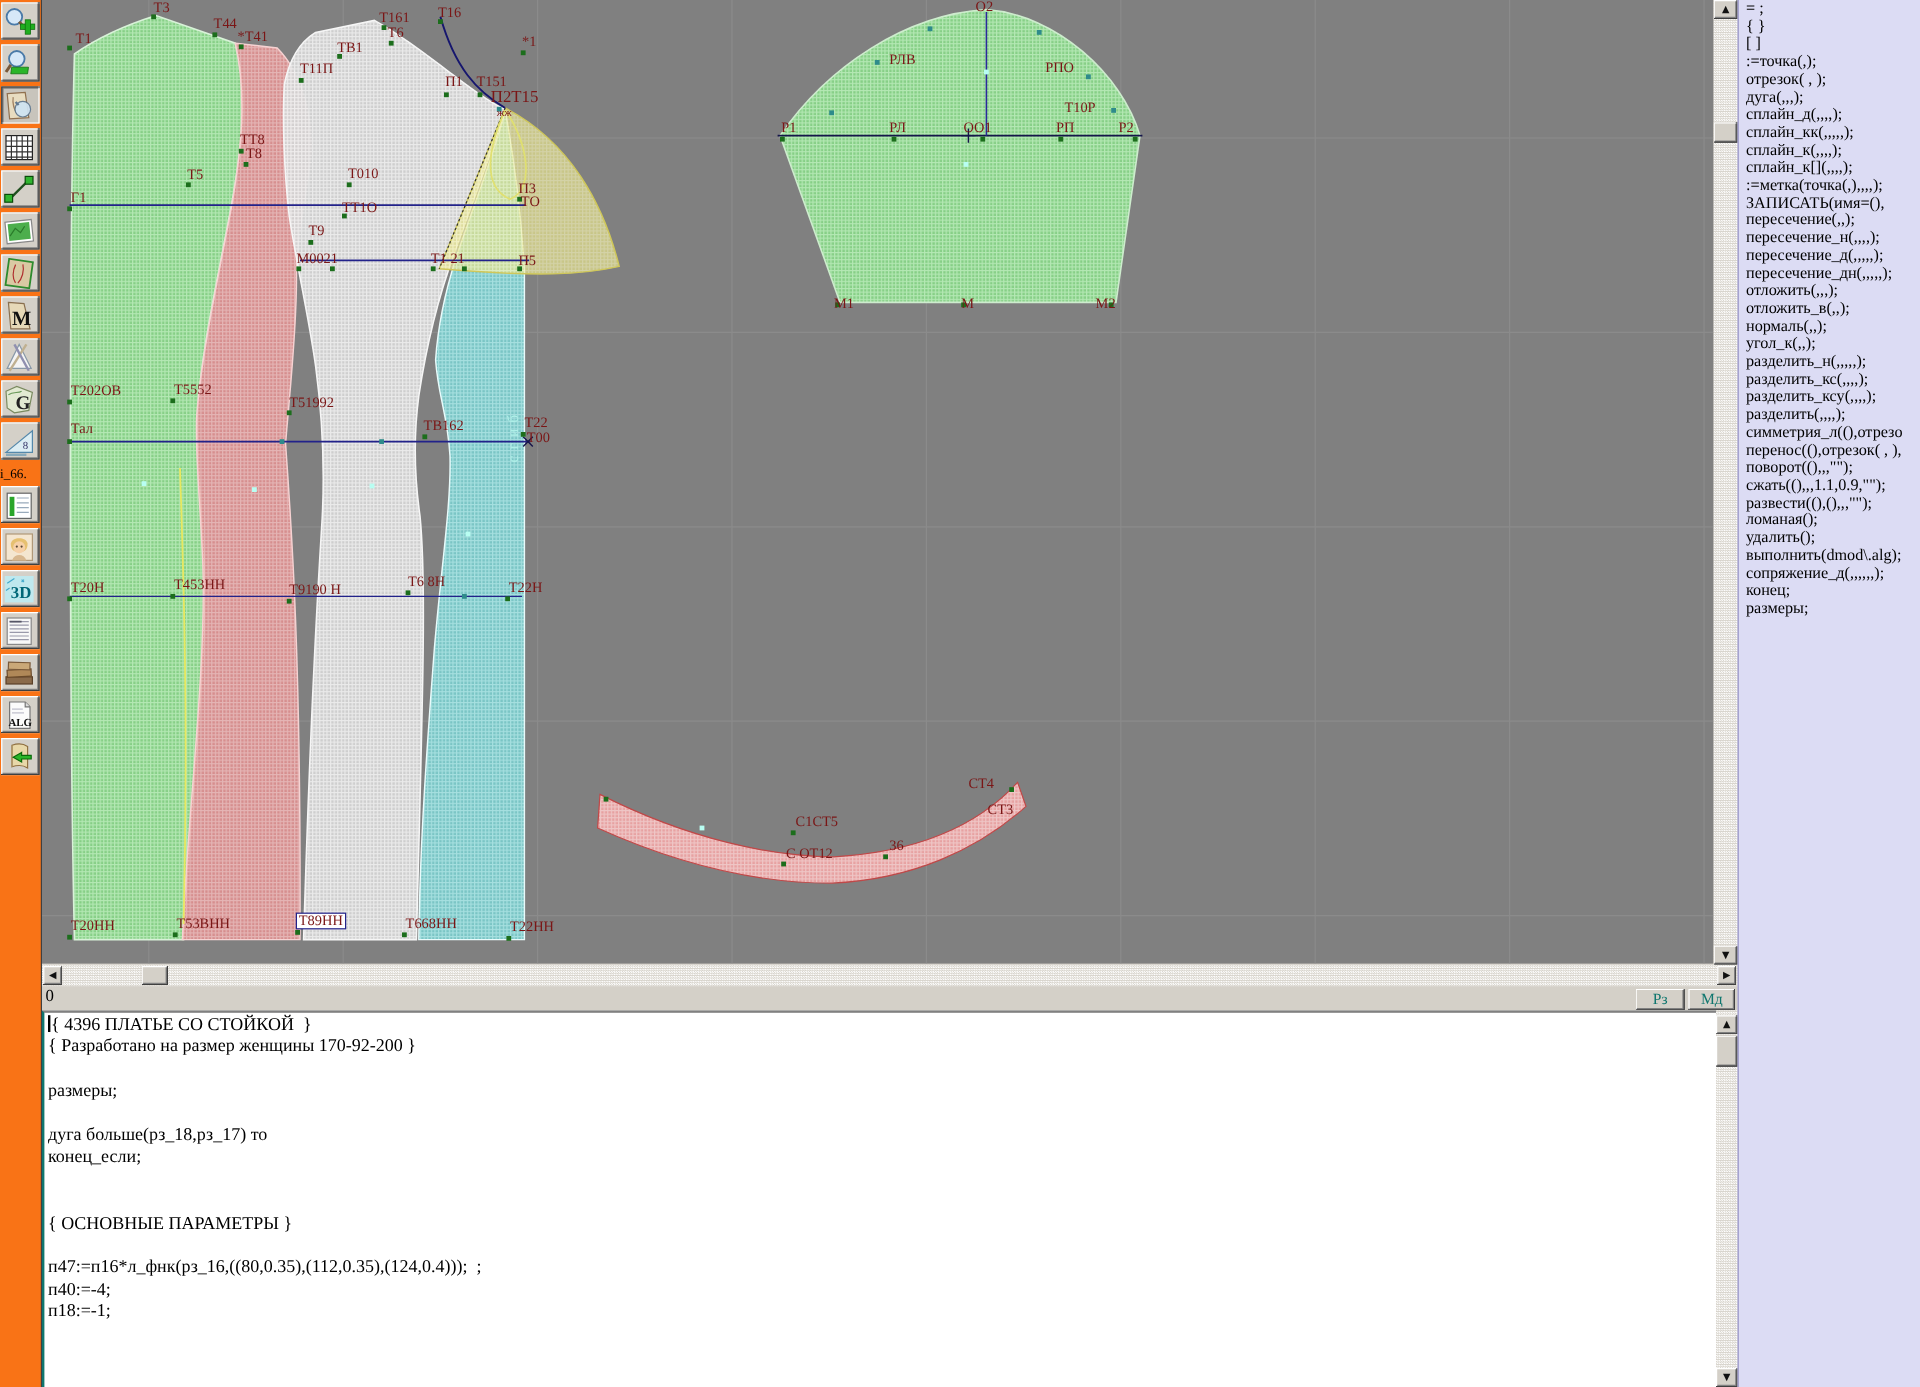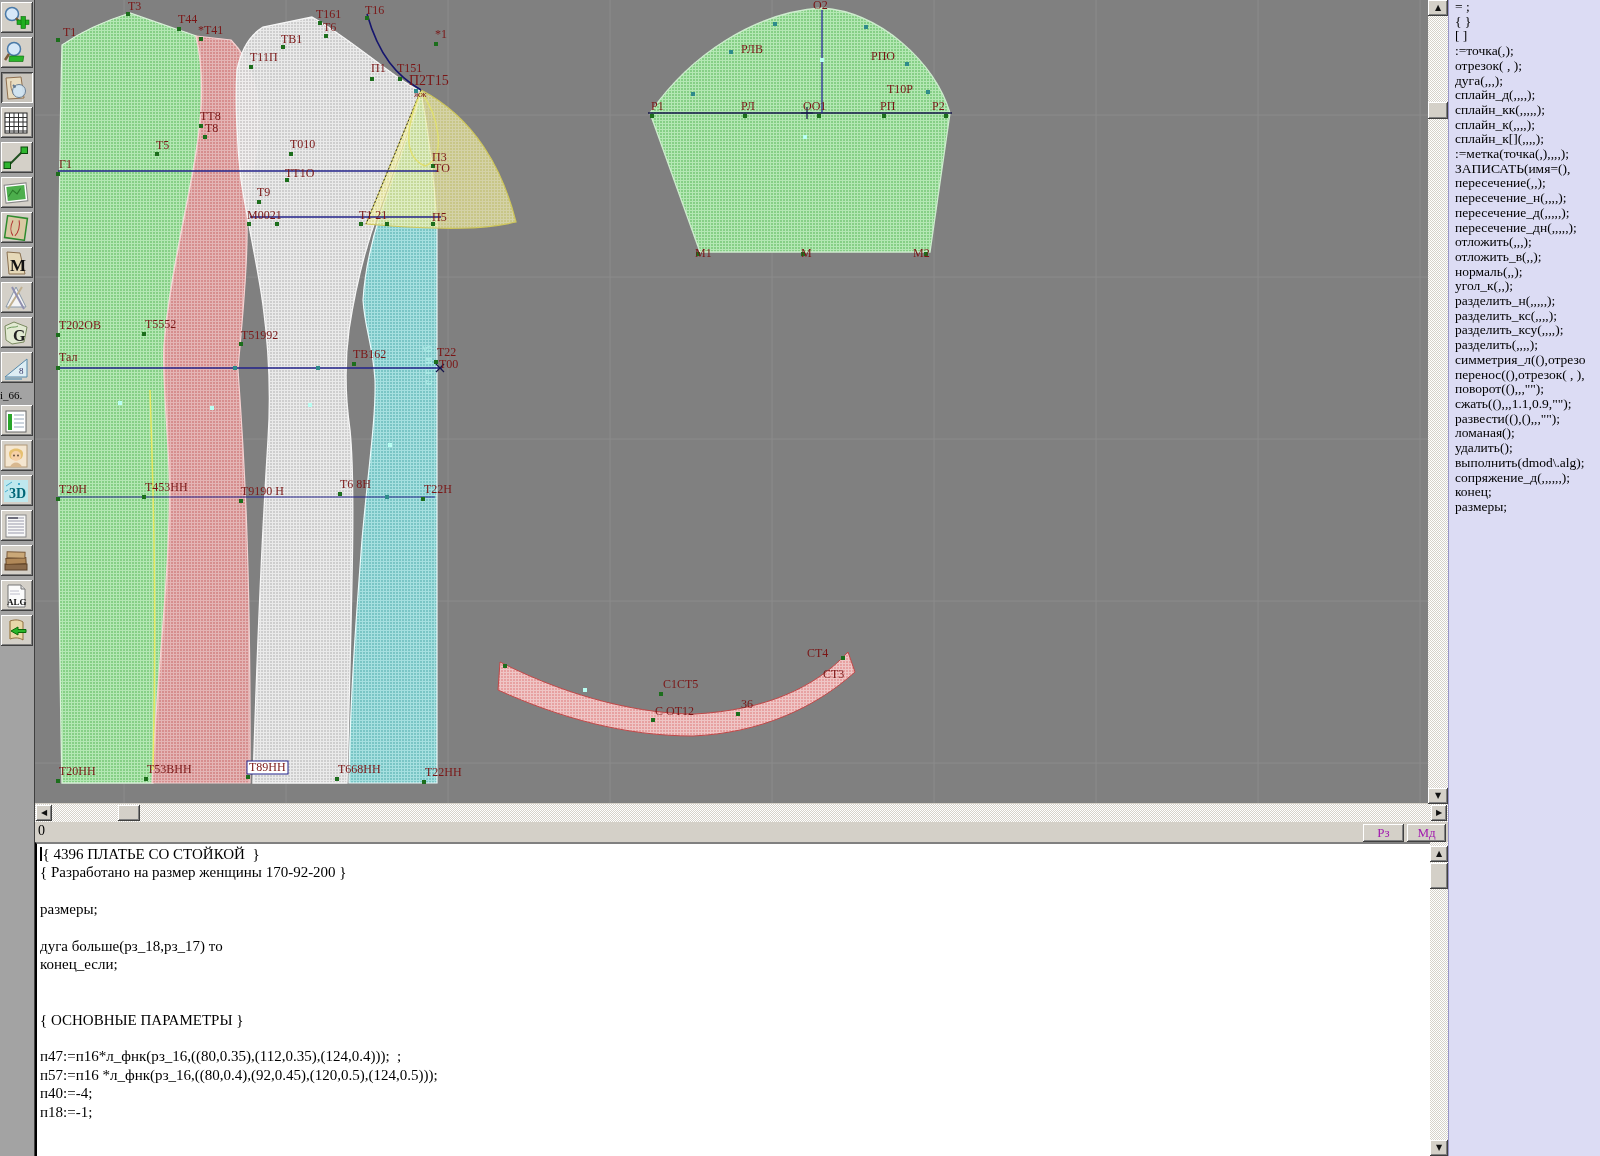--- a/index.html
+++ b/index.html
@@ -1,20 +1,20 @@
 <!DOCTYPE html>
 <html><head>
 <meta charset="utf-8">
 <style>
   html,body{margin:0;padding:0;background:#d4d0c8;}
   #app{position:relative;width:1600px;height:1156px;overflow:hidden;
        font-family:"Liberation Serif",serif;}
   
   #toolbar{position:absolute;left:0;top:0;width:35px;height:1156px;
-           background:#a3a3a3;border-right:1px solid #404040;box-sizing:border-box;
+           background:#f97316;border-right:1px solid #404040;box-sizing:border-box;
            display:flex;flex-direction:column;align-items:center;padding-top:2px;}
   .tb-btn{width:32px;height:31px;margin:0 0 4px 0;padding:1px;background:#d4d0c8;
           border:none;box-shadow:inset -1px -1px #404040,inset 1px 1px #ffffff,
           inset -2px -2px #808080,inset 2px 2px #d4d0c8;cursor:pointer;}
   .tb-btn.pressed{box-shadow:inset 1px 1px #404040,inset -1px -1px #ffffff,
           inset 2px 2px #808080;background:#c8c4bc;}
   .tb-btn svg{width:28px;height:26px;display:block;}
   .tb-label{width:34px;font-size:11px;color:#000;margin:2px 0 4px 0;text-align:left;}
   
   #canvas{position:absolute;left:35px;top:0;width:1393px;height:803px;background:#808080;}
@@ -27,24 +27,24 @@
   .sb-thumb{position:absolute;background:#d4d0c8;box-shadow:inset -1px -1px #404040,
           inset 1px 1px #ffffff,inset -2px -2px #808080,inset 2px 2px #d4d0c8;cursor:pointer;}
   #vscroll{position:absolute;left:1428px;top:0;width:20px;height:804px;}
   #hscroll{position:absolute;left:35px;top:804px;width:1413px;height:18px;}
   
   #statusrow{position:absolute;left:35px;top:822px;width:1413px;height:20px;background:#d4d0c8;}
   #statusrow .zero{position:absolute;left:3px;top:1px;font-size:14px;color:#000;}
   .mini-btn{position:absolute;top:2px;height:18px;background:#d4d0c8;border:none;
             box-shadow:inset -1px -1px #404040,inset 1px 1px #ffffff,
             inset -2px -2px #808080,inset 2px 2px #d4d0c8;
-            font-family:"Liberation Serif",serif;font-size:13px;color:#a21caf;cursor:pointer;}
+            font-family:"Liberation Serif",serif;font-size:13px;color:#0f766e;cursor:pointer;}
   
   #editor{position:absolute;left:35px;top:842px;width:1395px;height:314px;background:#ffffff;
-          border-top:2px solid #808080;border-left:2px solid #000000;box-sizing:border-box;
+          border-top:2px solid #808080;border-left:2px solid #0f766e;box-sizing:border-box;
           overflow:hidden;padding:1px 0 0 3px;}
   .code-line{white-space:pre;font-size:15px;line-height:18.4px;color:#000;}
   .caret{display:inline-block;width:1.5px;height:14px;background:#000;vertical-align:-2px;margin-right:1px;}
   #edscroll{position:absolute;left:1430px;top:842px;width:18px;height:314px;}
   
   #panel{position:absolute;left:1448px;top:0;width:152px;height:1156px;background:#dcdcf4;
          border-left:1px solid #9a96c8;box-sizing:border-box;overflow:hidden;}
   .cmd-item{white-space:nowrap;font-size:13.5px;line-height:14.7px;color:#000;padding-left:6px;cursor:default;}
   #symdefs{position:absolute;width:0;height:0;overflow:hidden;}
   svg text{font-family:"Liberation Serif",serif;}
@@ -470,21 +470,20 @@
       <div class="code-line">&nbsp;</div>
       <div class="code-line">размеры;</div>
       <div class="code-line">&nbsp;</div>
       <div class="code-line">дуга больше(рз_18,рз_17) то</div>
       <div class="code-line">конец_если;</div>
       <div class="code-line">&nbsp;</div>
       <div class="code-line">&nbsp;</div>
       <div class="code-line">{ ОСНОВНЫЕ ПАРАМЕТРЫ }</div>
       <div class="code-line">&nbsp;</div>
       <div class="code-line">п47:=п16*л_фнк(рз_16,((80,0.35),(112,0.35),(124,0.4)));  ;</div>
-      <div class="code-line">п57:=п16 *л_фнк(рз_16,((80,0.4),(92,0.45),(120,0.5),(124,0.5)));</div>
       <div class="code-line">п40:=-4;</div>
       <div class="code-line">п18:=-1;</div>
     </div>
   <div id="edscroll" class="track">
     <button class="sb-btn" style="left:0;top:4px;width:18px;height:16px;">▲</button>
     <div class="sb-thumb" style="left:0;top:21px;width:18px;height:26px;"></div>
     <button class="sb-btn" style="left:0;top:298px;width:18px;height:16px;">▼</button>
   </div>
 
   <div id="panel">

